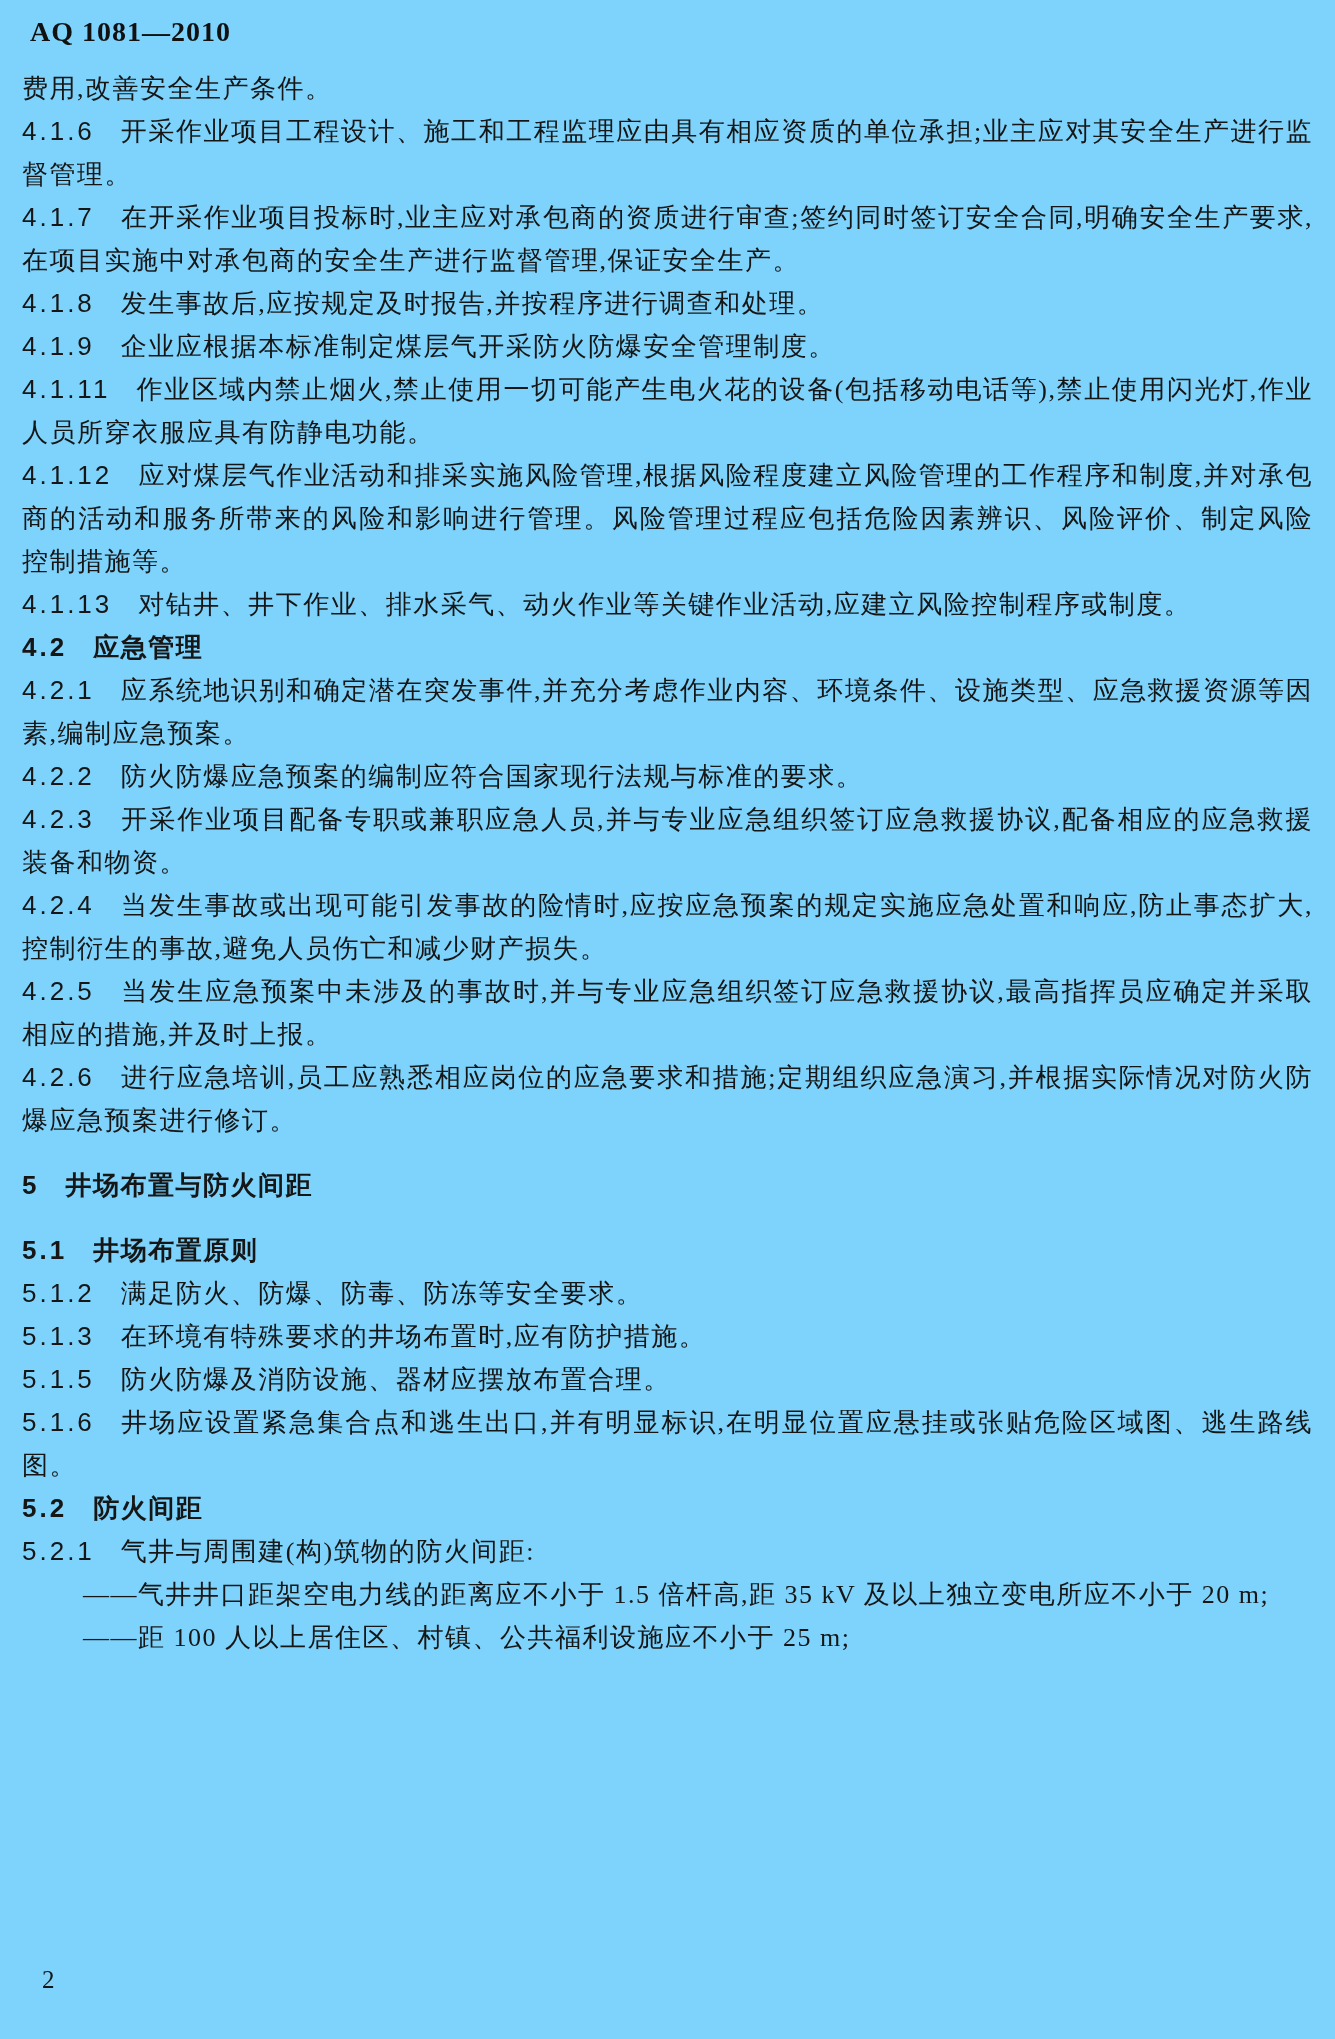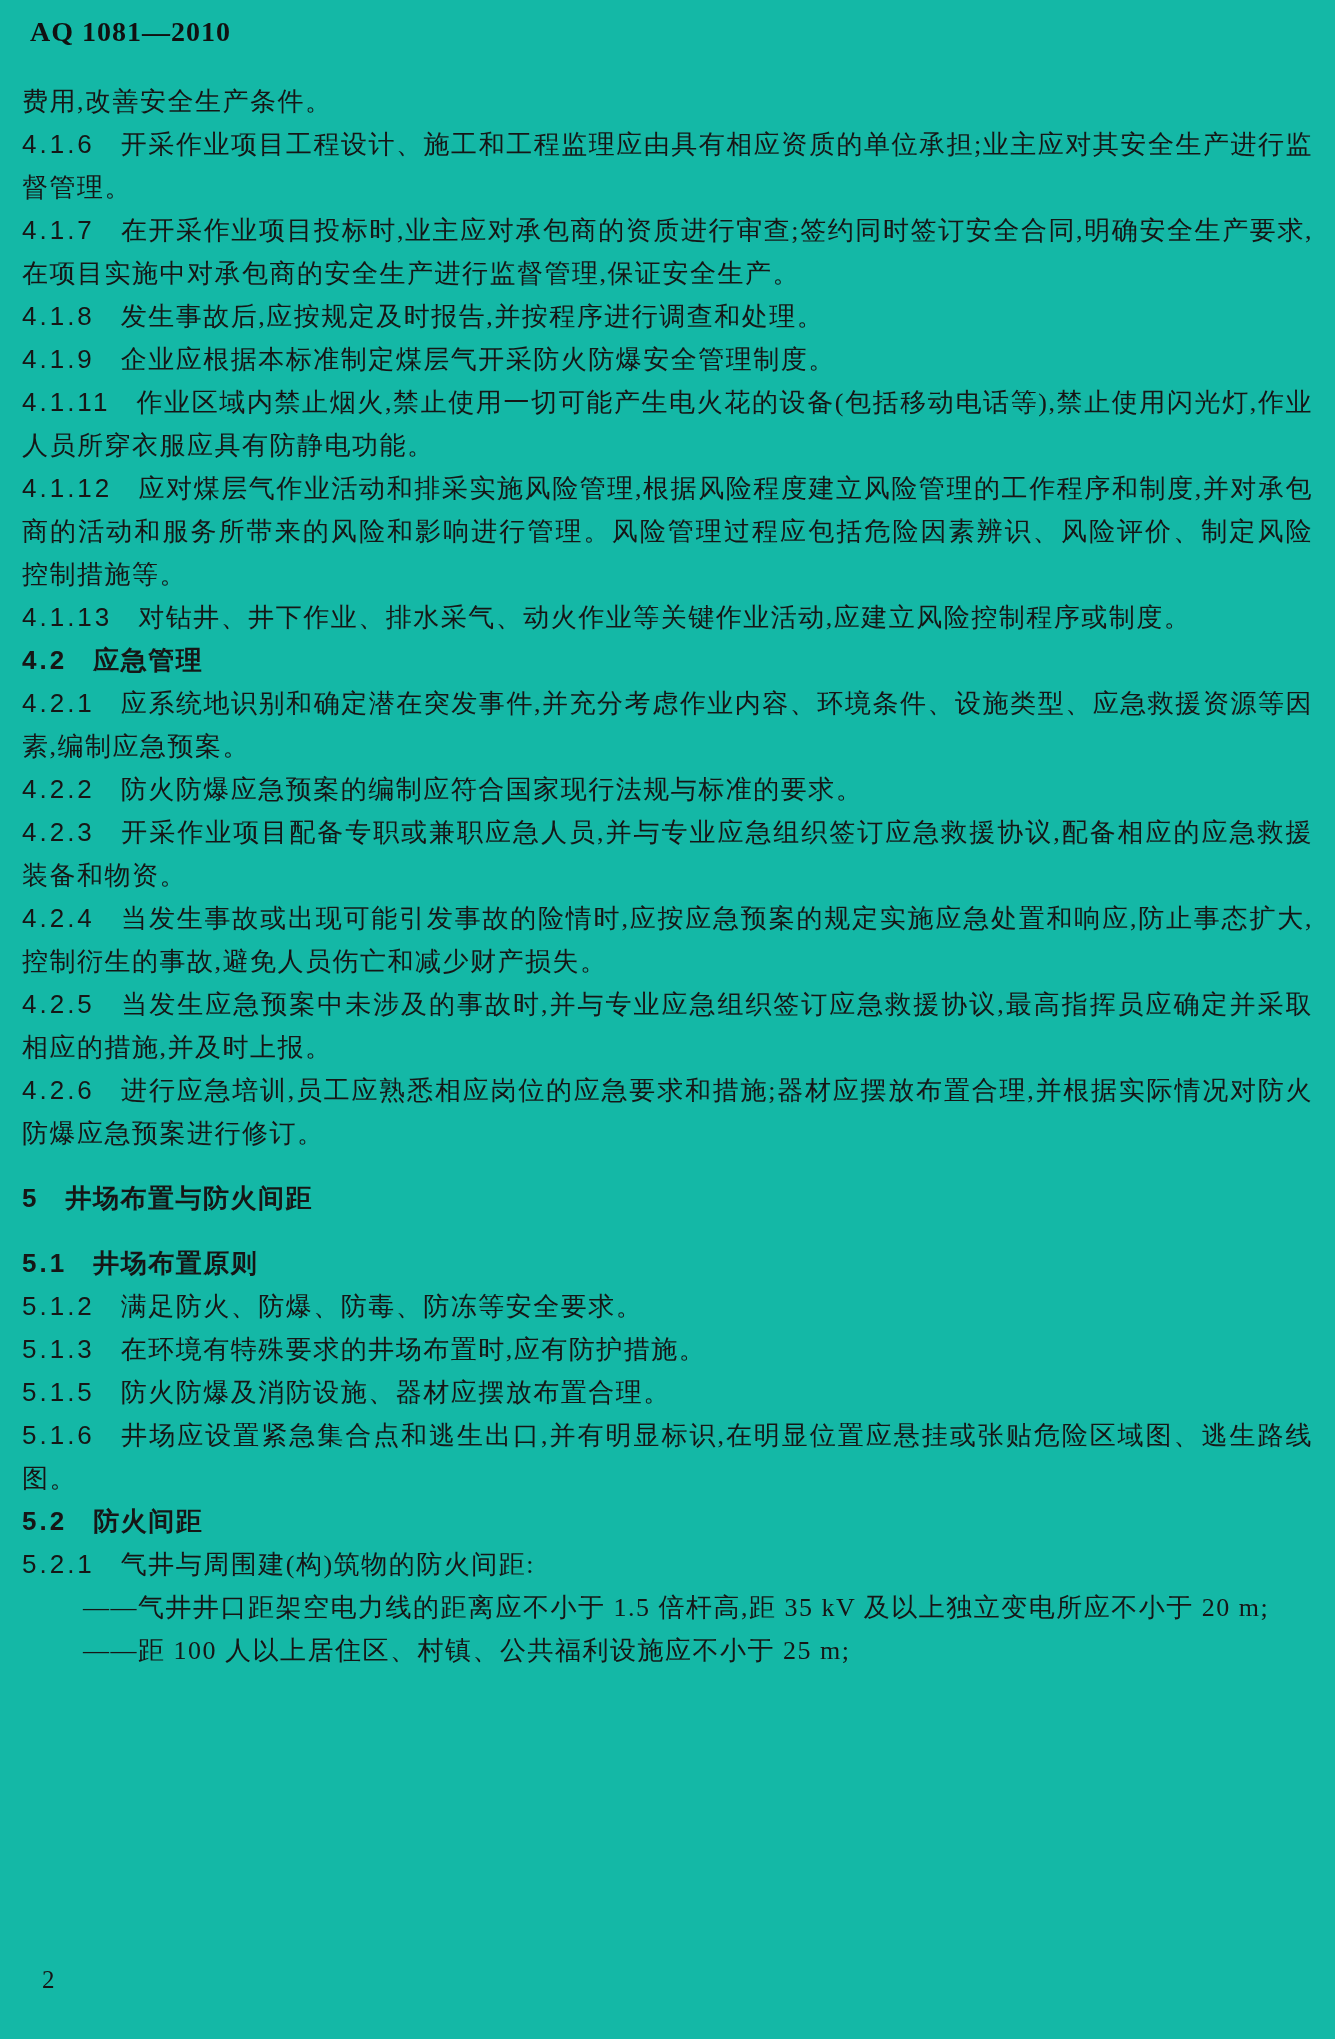--- a/index.html
+++ b/index.html
@@ -8,37 +8,37 @@
     height: 2039px;
     background: #ffffff;
     color: #161616;
     font-family: "Liberation Serif", serif;
     overflow: hidden;
   }
   .page {
     position: relative;
     width: 1335px;
     height: 2039px;
-    background: #14b8a6;
+    background: #7dd3fc;
   }
   .page-header {
     position: absolute;
     top: 16px;
     left: 30px;
   }
   .std-code {
     font-family: "Liberation Serif", serif;
     font-weight: 700;
     font-size: 28px;
     letter-spacing: 1px;
     color: #111111;
   }
   .doc-body {
     position: absolute;
-    top: 80px;
+    top: 67px;
     left: 22px;
     width: 1291px;
     font-size: 26px;
     line-height: 43px;
     letter-spacing: 1.5px;
     text-align: justify;
     color: #161616;
   }
   .para { margin: 0; }
   .num {
@@ -88,21 +88,21 @@
       <p class="para clause"><span class="num">4.1.9</span><span class="txt">企业应根据本标准制定煤层气开采防火防爆安全管理制度。</span></p>
       <p class="para clause"><span class="num">4.1.11</span><span class="txt">作业区域内禁止烟火,禁止使用一切可能产生电火花的设备(包括移动电话等),禁止使用闪光灯,作业人员所穿衣服应具有防静电功能。</span></p>
       <p class="para clause"><span class="num">4.1.12</span><span class="txt">应对煤层气作业活动和排采实施风险管理,根据风险程度建立风险管理的工作程序和制度,并对承包商的活动和服务所带来的风险和影响进行管理。风险管理过程应包括危险因素辨识、风险评价、制定风险控制措施等。</span></p>
       <p class="para clause"><span class="num">4.1.13</span><span class="txt">对钻井、井下作业、排水采气、动火作业等关键作业活动,应建立风险控制程序或制度。</span></p>
       <p class="para subheading"><span class="num">4.2</span><span class="txt">应急管理</span></p>
       <p class="para clause"><span class="num">4.2.1</span><span class="txt">应系统地识别和确定潜在突发事件,并充分考虑作业内容、环境条件、设施类型、应急救援资源等因素,编制应急预案。</span></p>
       <p class="para clause"><span class="num">4.2.2</span><span class="txt">防火防爆应急预案的编制应符合国家现行法规与标准的要求。</span></p>
       <p class="para clause"><span class="num">4.2.3</span><span class="txt">开采作业项目配备专职或兼职应急人员,并与专业应急组织签订应急救援协议,配备相应的应急救援装备和物资。</span></p>
       <p class="para clause"><span class="num">4.2.4</span><span class="txt">当发生事故或出现可能引发事故的险情时,应按应急预案的规定实施应急处置和响应,防止事态扩大,控制衍生的事故,避免人员伤亡和减少财产损失。</span></p>
       <p class="para clause"><span class="num">4.2.5</span><span class="txt">当发生应急预案中未涉及的事故时,并与专业应急组织签订应急救援协议,最高指挥员应确定并采取相应的措施,并及时上报。</span></p>
-      <p class="para clause"><span class="num">4.2.6</span><span class="txt">进行应急培训,员工应熟悉相应岗位的应急要求和措施;器材应摆放布置合理,并根据实际情况对防火防爆应急预案进行修订。</span></p>
+      <p class="para clause"><span class="num">4.2.6</span><span class="txt">进行应急培训,员工应熟悉相应岗位的应急要求和措施;定期组织应急演习,并根据实际情况对防火防爆应急预案进行修订。</span></p>
       <p class="para chapter"><span class="num">5</span><span class="txt">井场布置与防火间距</span></p>
       <p class="para subheading"><span class="num">5.1</span><span class="txt">井场布置原则</span></p>
       <p class="para clause"><span class="num">5.1.2</span><span class="txt">满足防火、防爆、防毒、防冻等安全要求。</span></p>
       <p class="para clause"><span class="num">5.1.3</span><span class="txt">在环境有特殊要求的井场布置时,应有防护措施。</span></p>
       <p class="para clause"><span class="num">5.1.5</span><span class="txt">防火防爆及消防设施、器材应摆放布置合理。</span></p>
       <p class="para clause"><span class="num">5.1.6</span><span class="txt">井场应设置紧急集合点和逃生出口,并有明显标识,在明显位置应悬挂或张贴危险区域图、逃生路线图。</span></p>
       <p class="para subheading"><span class="num">5.2</span><span class="txt">防火间距</span></p>
       <p class="para clause"><span class="num">5.2.1</span><span class="txt">气井与周围建(构)筑物的防火间距:</span></p>
       <p class="para dash-item"><span class="dash">——</span><span>气井井口距架空电力线的距离应不小于 1.5 倍杆高,距 35 kV 及以上独立变电所应不小于 20 m;</span></p>
       <p class="para dash-item"><span class="dash">——</span><span>距 100 人以上居住区、村镇、公共福利设施应不小于 25 m;</span></p>

